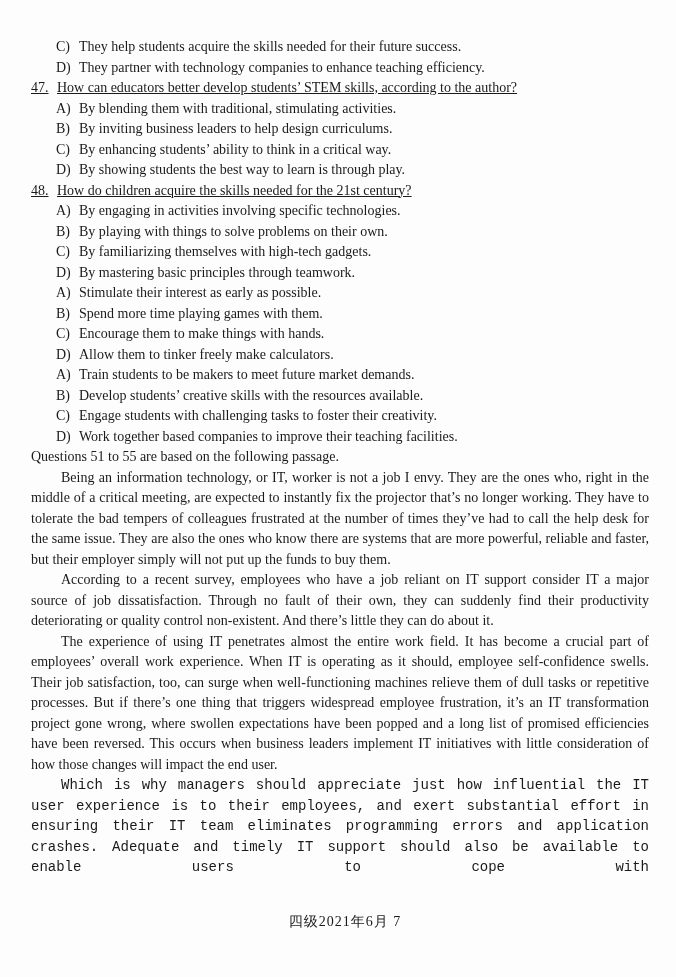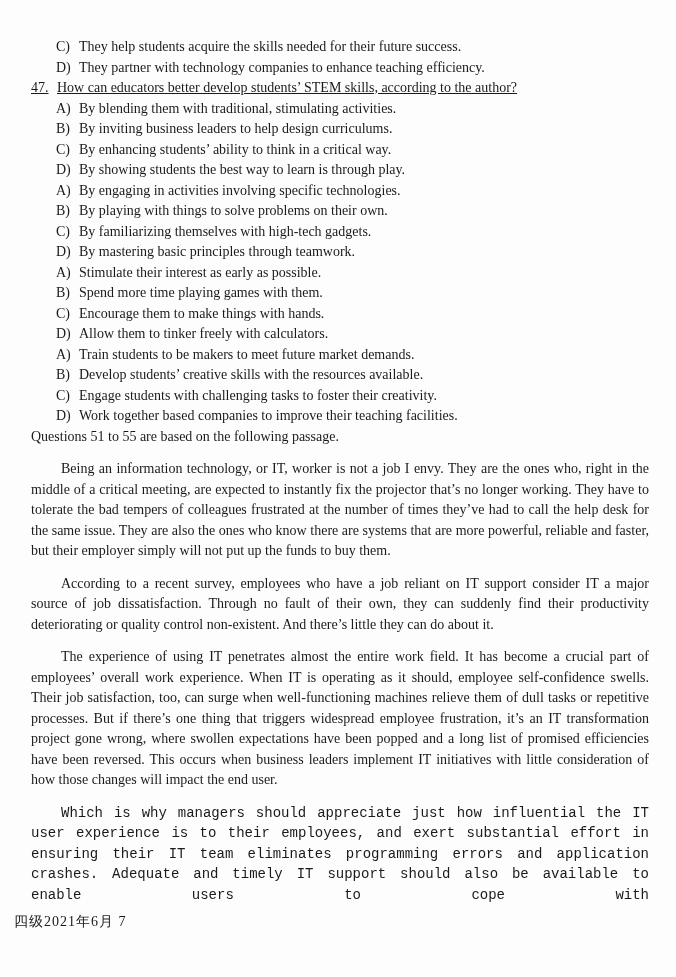--- a/index.html
+++ b/index.html
@@ -31,30 +31,29 @@
   
   .q-line { display: flex; text-decoration: underline; }
   .q-num { flex: 0 0 26px; }
   .q-text { flex: 1 1 auto; }
   
   .passage-heading { font-weight: bold; }
   .passage-instruction { font-weight: normal; }
   .para {
     text-align: justify;
     text-indent: 30px;
-    margin-top: 12px;
   }
   
   .para.cut { text-align-last: justify; font-family: Liberation Mono, monospace; }
   .footer {
     position: absolute;
     left: 14px;
     right: 0;
     top: 913px;
-    text-align: left;
+    text-align: center;
     font-size: 14px;
     letter-spacing: 1px;
   }
 </style>
 </head>
 <body>
 
 <div class="page">
   <div class="content">
 
@@ -88,20 +87,24 @@
     <span class="opt-label">C)</span>
     <span class="opt-text">By enhancing students’ ability to think in a critical way.</span>
   </div>
             <div class="opt-line">
     <span class="opt-label">D)</span>
     <span class="opt-text">By showing students the best way to learn is through play.</span>
   </div>
           </div>
   </div>
         <div class="q-block">
+    <div class="q-line">
+      <span class="q-num">48.</span>
+      <span class="q-text">How do children acquire the skills needed for the 21st century?</span>
+    </div>
     <div class="q-options">
             <div class="opt-line">
     <span class="opt-label">A)</span>
     <span class="opt-text">By engaging in activities involving specific technologies.</span>
   </div>
             <div class="opt-line">
     <span class="opt-label">B)</span>
     <span class="opt-text">By playing with things to solve problems on their own.</span>
   </div>
             <div class="opt-line">
@@ -123,21 +126,21 @@
             <div class="opt-line">
     <span class="opt-label">B)</span>
     <span class="opt-text">Spend more time playing games with them.</span>
   </div>
             <div class="opt-line">
     <span class="opt-label">C)</span>
     <span class="opt-text">Encourage them to make things with hands.</span>
   </div>
             <div class="opt-line">
     <span class="opt-label">D)</span>
-    <span class="opt-text">Allow them to tinker freely with calculators.</span>
+    <span class="opt-text">Allow them to tinker freely make calculators.</span>
   </div>
           </div>
   </div>
         <div class="q-block">
     <div class="q-options">
             <div class="opt-line">
     <span class="opt-label">A)</span>
     <span class="opt-text">Train students to be makers to meet future market demands.</span>
   </div>
             <div class="opt-line">

